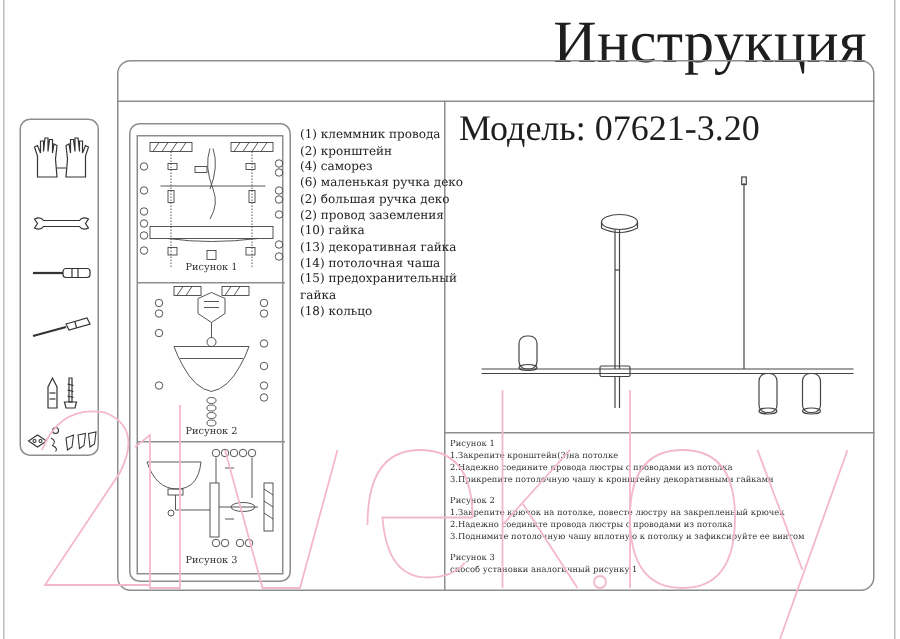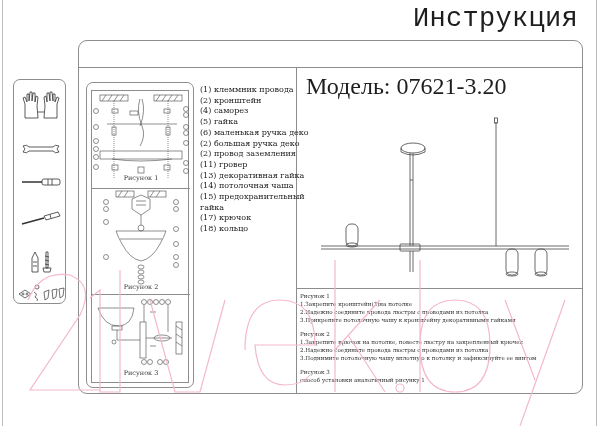--- a/index.html
+++ b/index.html
@@ -1,20 +1,20 @@
 <!DOCTYPE html>
 <html><head>
 <meta charset="utf-8">
 <style>
   * { box-sizing: border-box; margin: 0; padding: 0; }
   html, body { width: 600px; height: 426px; background: #ffffff; overflow: hidden; }
   body { position: relative; font-family: "DejaVu Serif", "Liberation Serif", serif; color: #222; }
   .page-border-left { position: absolute; left: 2px; top: 0; width: 1px; height: 426px; background: #bdbdbd; }
   .page-border-right { position: absolute; left: 596px; top: 0; width: 1px; height: 426px; background: #bdbdbd; }
-  .title { position: absolute; right: 22px; top: 4px; font-family: Liberation Mono, monospace; font-size: 27px; color: #1e1e1e; letter-spacing: 0.3px; }
+  .title { position: absolute; right: 22px; top: 4px; font-family: Liberation Serif, serif; font-size: 40px; color: #1e1e1e; letter-spacing: 0.3px; }
   .frame { position: absolute; left: 78px; top: 40px; width: 505px; height: 354px; border: 1px solid #8d8d8d; border-radius: 9px; }
   .frame-top-line { position: absolute; left: 78px; top: 67px; width: 505px; height: 1px; background: #8d8d8d; }
   .frame-divider { position: absolute; left: 296px; top: 67px; width: 1px; height: 327px; background: #8d8d8d; }
   .right-h-line { position: absolute; left: 296px; top: 288px; width: 287px; height: 1px; background: #8d8d8d; }
 
   .tools-box { position: absolute; left: 13px; top: 79px; width: 53px; height: 225px; border: 1px solid #8d8d8d; border-radius: 7px; }
   .tool { position: absolute; left: 0; width: 53px; display: flex; justify-content: center; }
 
   .figs-box { position: absolute; left: 86px; top: 82px; width: 108px; height: 306px; border: 1px solid #8d8d8d; border-radius: 7px; }
   .figs-inner { position: absolute; left: 4px; top: 7px; width: 98px; height: 293px; border: 1px solid #8d8d8d; }
@@ -201,30 +201,28 @@
       <path d="M58 16 L64 16 M58 50 L64 50"></path>
     </svg>
     <div class="fig-caption" style="top:278px">Рисунок 3</div>
   </div>
 </div>
 
 <ul class="parts-list">
   <li>(1) клеммник провода</li>
   <li>(2) кронштейн</li>
   <li>(4) саморез</li>
-  <li>(5) гайка</li>
   <li>(6) маленькая ручка деко</li>
   <li>(2) большая ручка деко</li>
   <li>(2) провод заземления</li>
-  <li>(11) гровер</li>
+  <li>(10) гайка</li>
   <li>(13) декоративная гайка</li>
   <li>(14) потолочная чаша</li>
   <li>(15) предохранительный</li>
   <li>гайка</li>
-  <li>(17) крючок</li>
   <li>(18) кольцо</li>
 </ul>
 
 <div class="model">Модель: 07621-3.20</div>
 
 <svg class="lamp" width="290" height="190" viewBox="0 0 290 190" fill="none" stroke="#444" stroke-width="0.8">
   <ellipse cx="117" cy="48" rx="12" ry="5"></ellipse>
   <path d="M105 48 L105 52 Q117 58 129 52 L129 48"></path>
   <line x1="114" y1="53" x2="114" y2="146"></line>
     <line x1="117" y1="53" x2="117" y2="146"></line>

